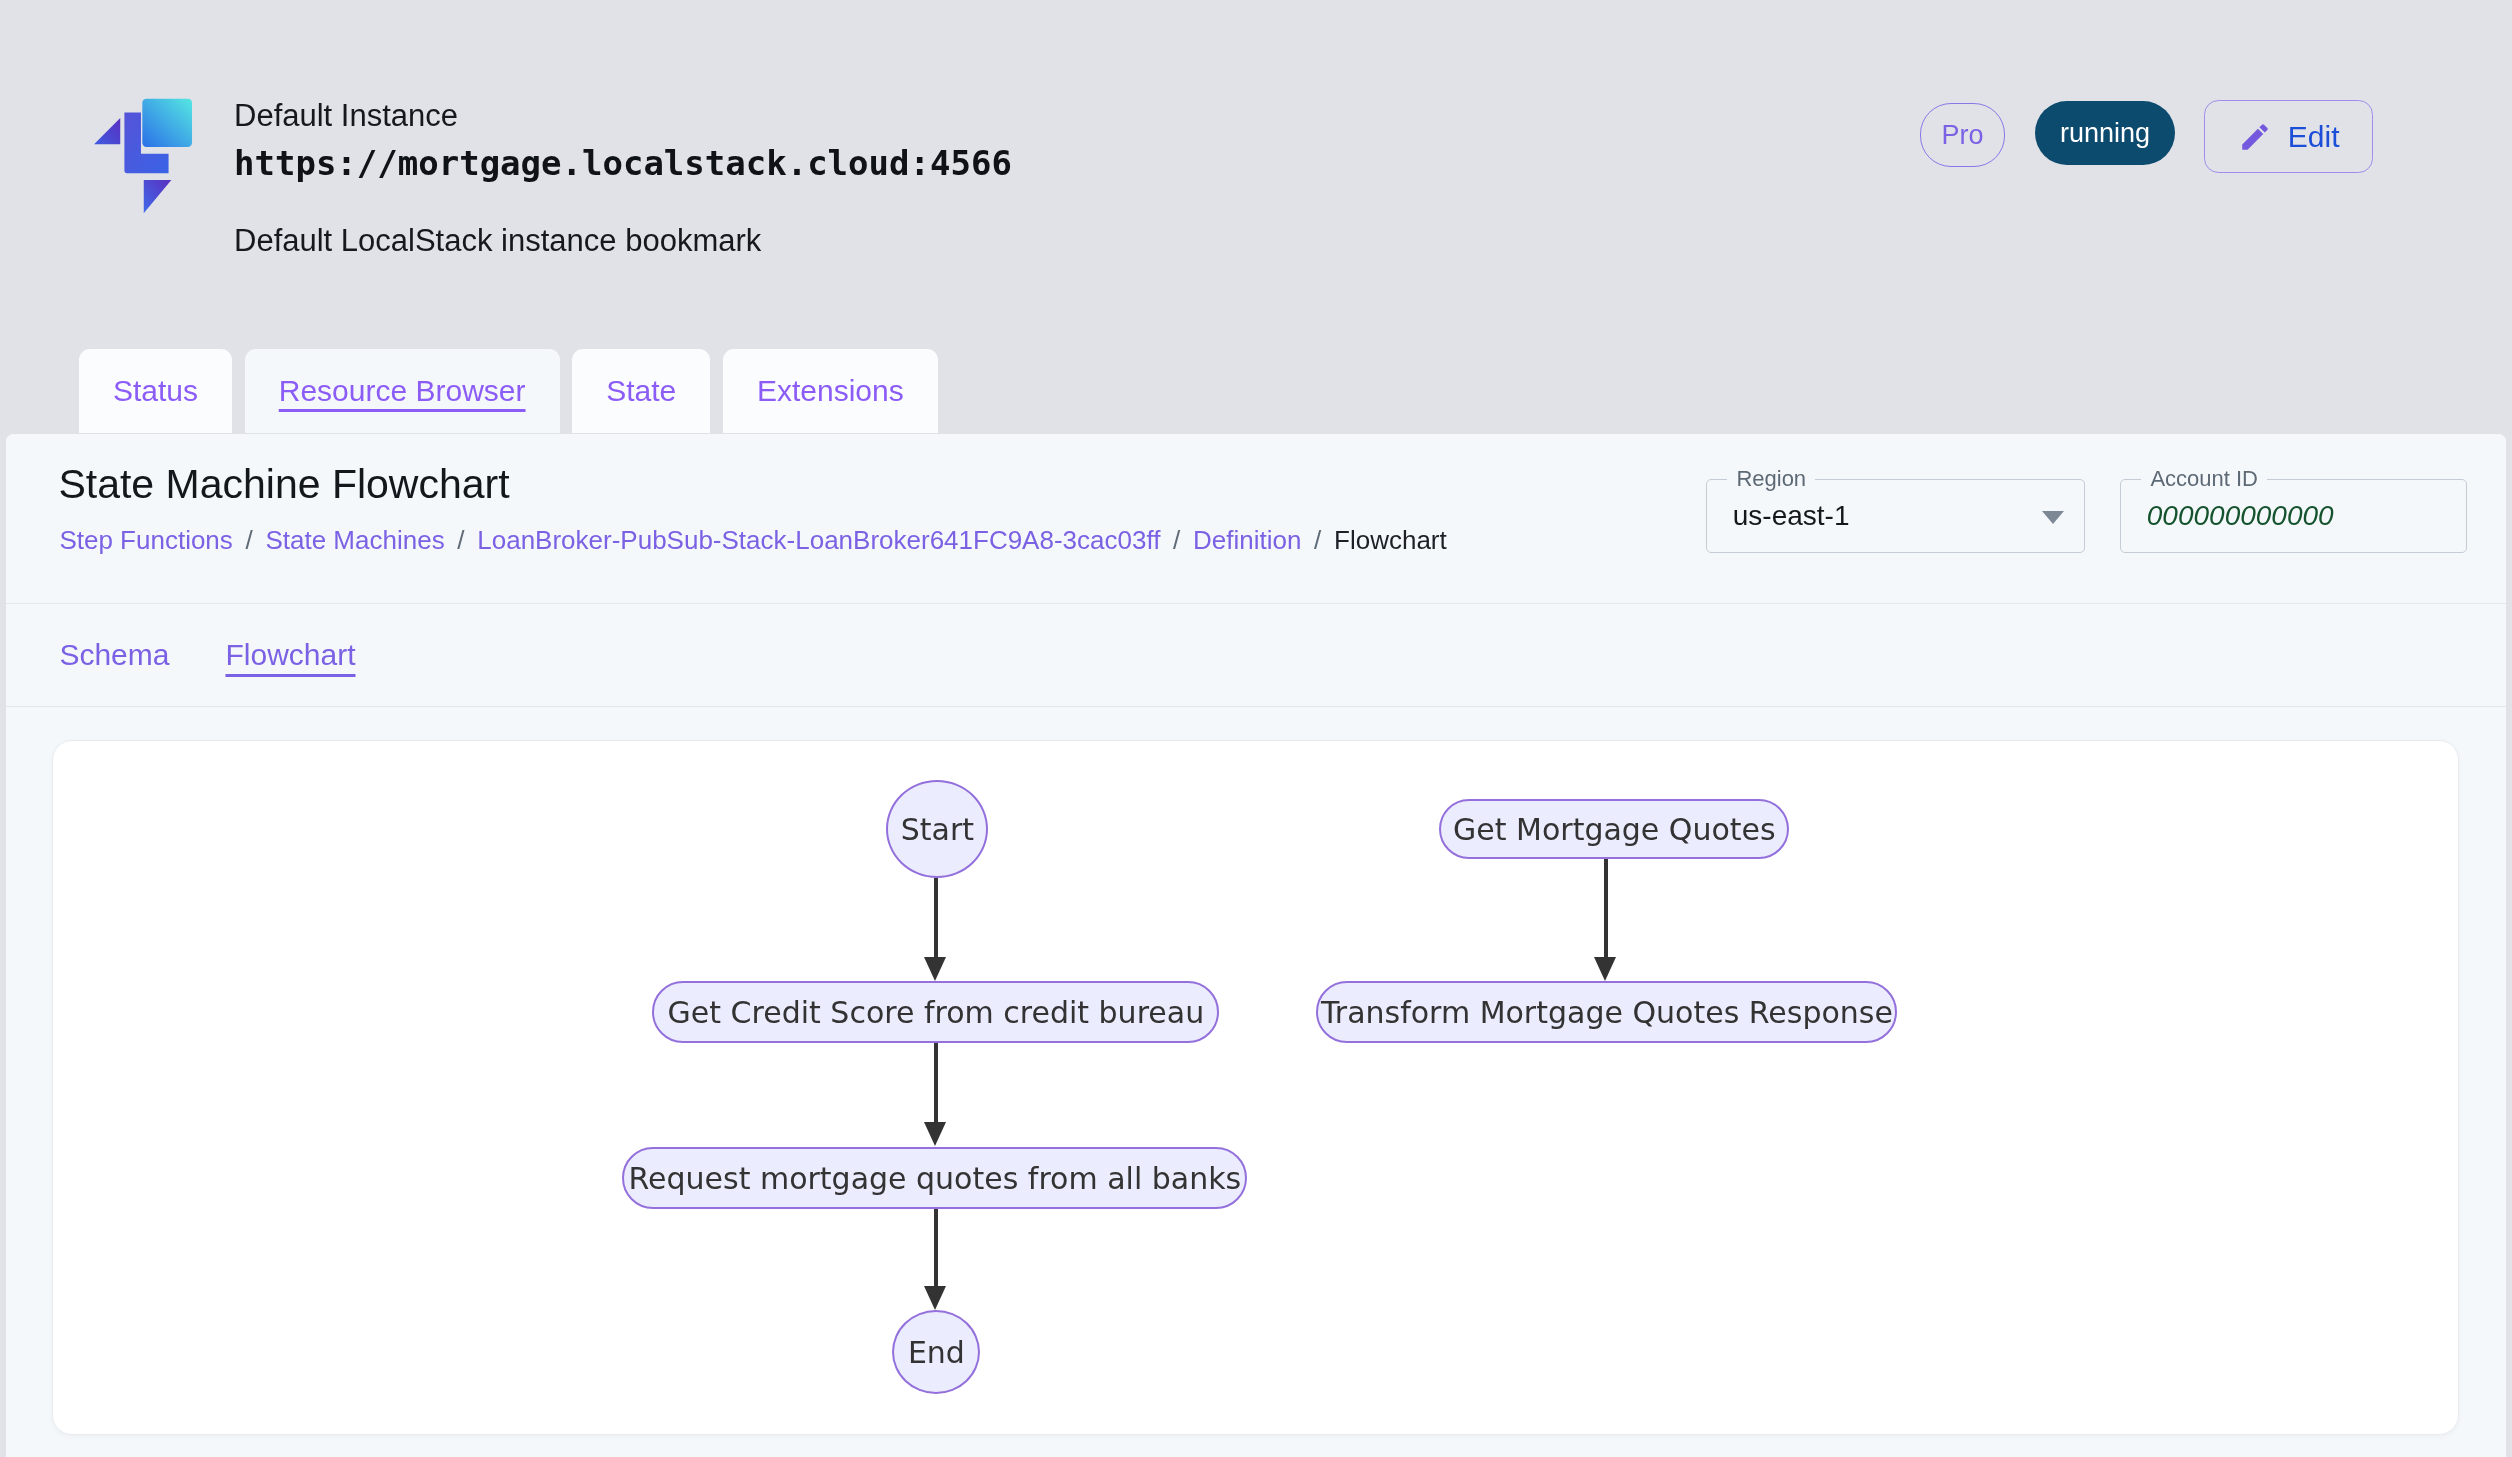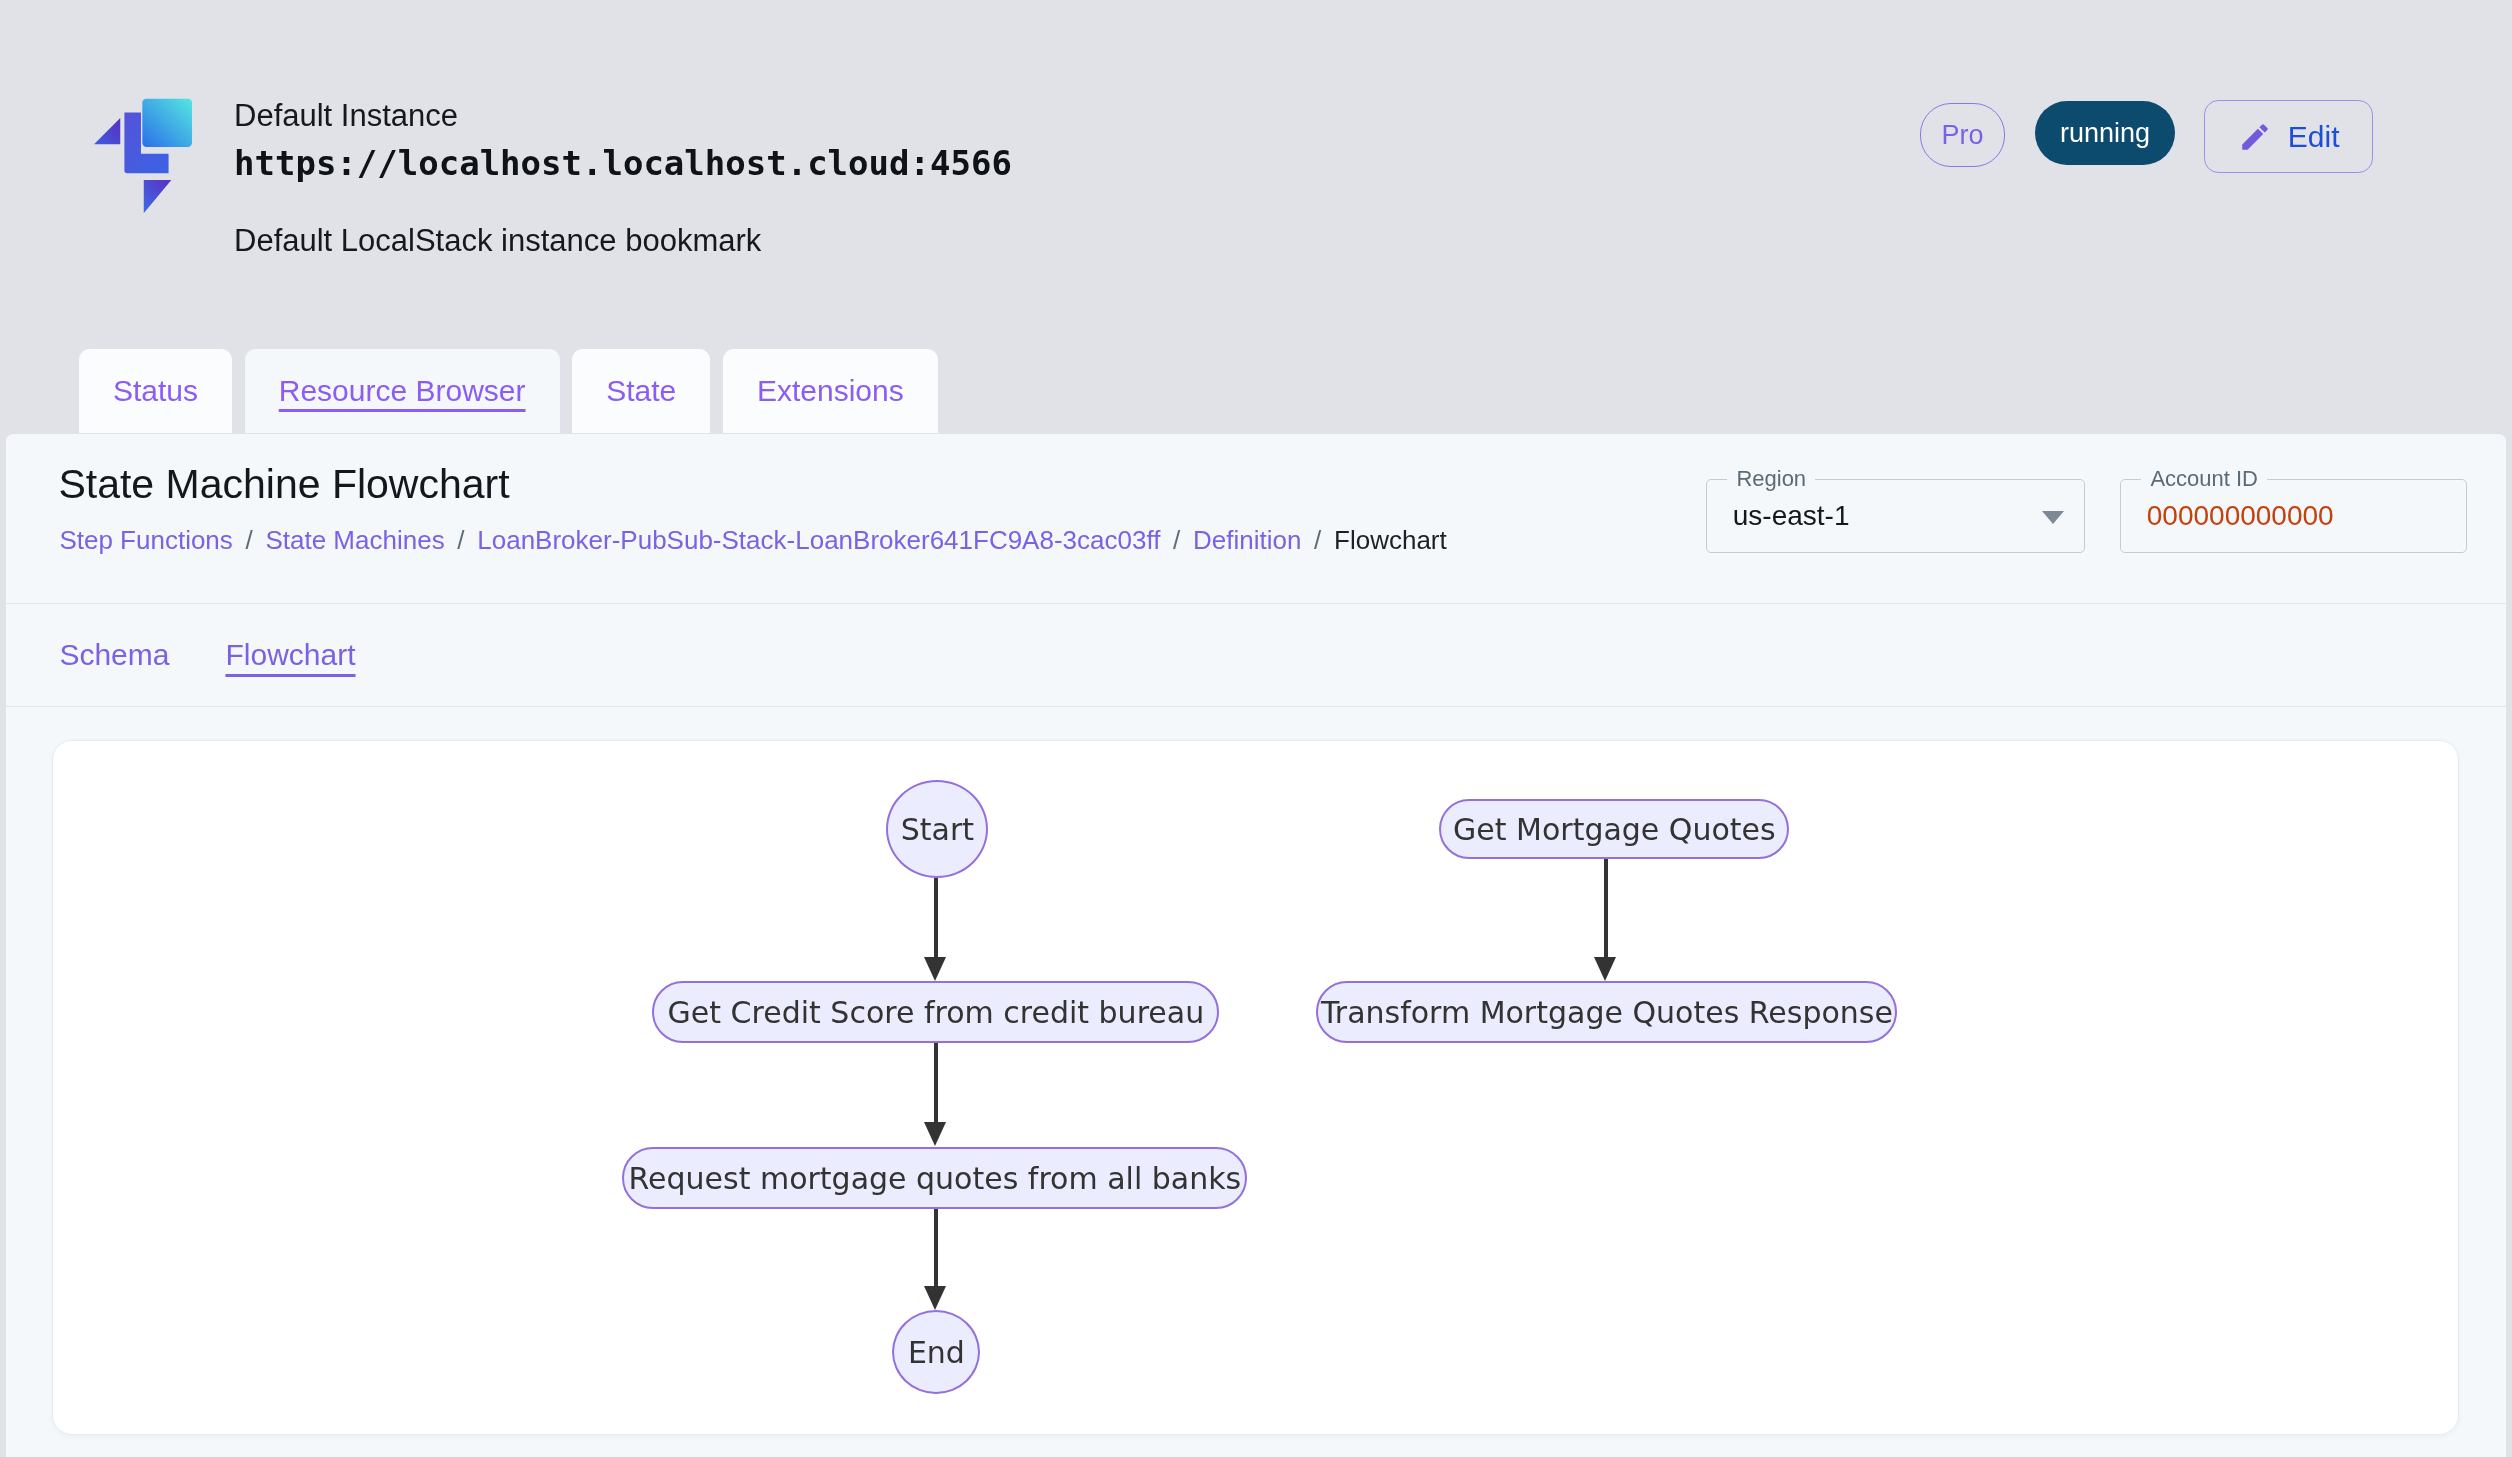--- a/index.html
+++ b/index.html
@@ -65,21 +65,21 @@
   }
   .field-region { left:1700px; top:45px; width:379px; cursor:pointer; }
   .field-account { left:2114px; top:45px; width:347px; }
   .field-label {
     position:absolute; top:-13.6px; left:20px; padding:0 9px; background:#f5f8fb;
     font-size:22px; color:#5d6a76;
   }
   .field-value { font-size:28px; color:#14171c; line-height:71px; padding-left:25.4px; white-space:nowrap; }
   .field input {
     width:100%; height:100%; border:none; outline:none; background:transparent;
-    font-size:28px; color:#c2410c; padding-left:25.4px; font-family:"Liberation Sans", sans-serif;
+    font-size:28px; color:#14532d; padding-left:25.4px; font-family:"Liberation Sans", sans-serif;font-style:italic;
   }
   .select-arrow {
     position:absolute; right:20px; top:31px; width:0; height:0;
     border-left:11px solid transparent; border-right:11px solid transparent;
     border-top:13.6px solid #7c8894;
   }
 
   .band-subtabs {
     height:103px; border-bottom:1.8px solid #e3e7ec;
     display:flex; align-items:center; padding-left:53px; gap:56px;
@@ -147,21 +147,21 @@
     </linearGradient>
   </defs>
   <rect x="43" y="7" width="36" height="35" rx="3" fill="url(#gSq)"></rect>
   <path d="M30 17 h12 v30 h20 v14 h-30 a2 2 0 0 1 -2 -2 z" fill="url(#gL)"></path>
   <path d="M8 40 L27 40 L27 21 Z" fill="url(#gT1)"></path>
   <path d="M44 66 L64 66 L44 90 Z" fill="url(#gT2)"></path>
 </svg>
 
 <div class="instance-info">
   <div class="instance-name">Default Instance</div>
-  <div class="instance-url">https://localhost.localhost.cloud:4566</div>
+  <div class="instance-url">https://mortgage.localstack.cloud:4566</div>
   <div class="instance-desc">Default LocalStack instance bookmark</div>
 </div>
 
 <div class="chip-pro">
   <span>Pro</span>
 </div>
 <div class="chip-running">
   <span>running</span>
 </div>
 <button class="btn-edit">

